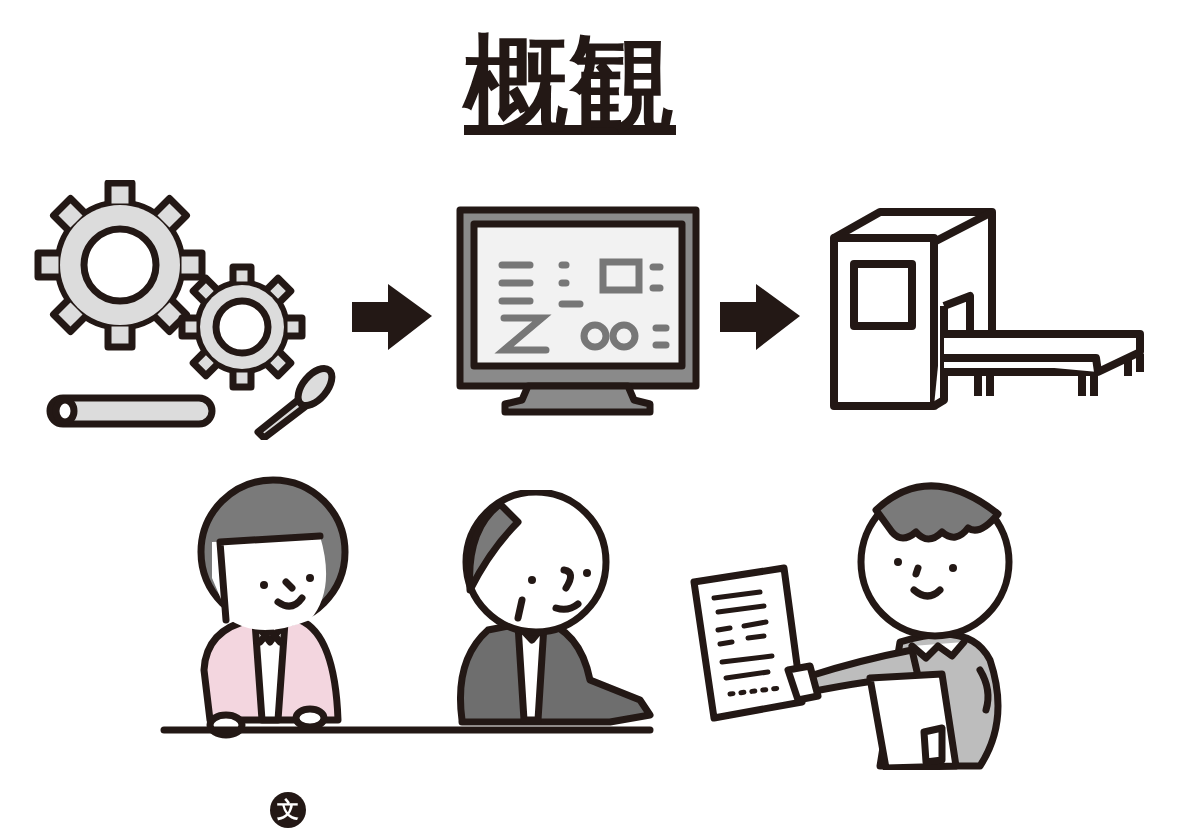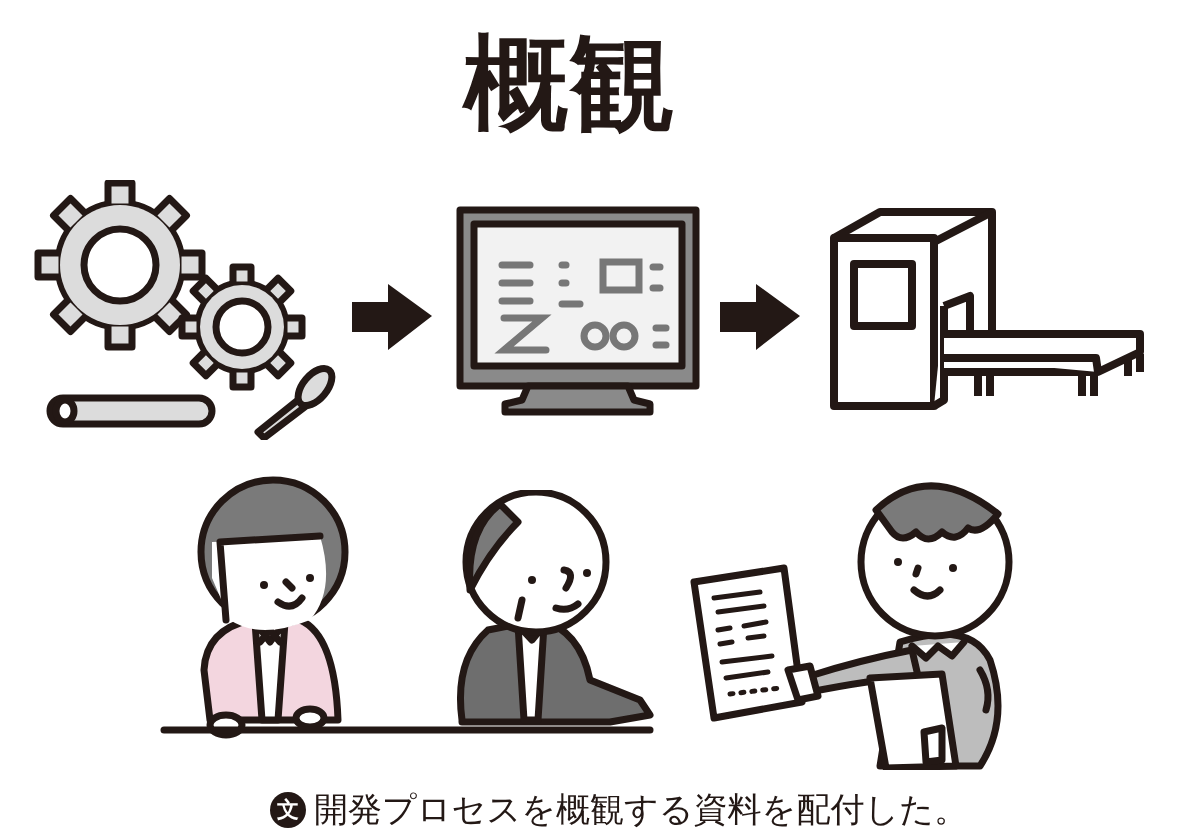--- a/index.html
+++ b/index.html
@@ -1,20 +1,20 @@
 <!DOCTYPE html>
 <html><head>
 <meta charset="utf-8">
 <style>
   html, body { margin: 0; padding: 0; background: #ffffff; }
   body { width: 1200px; height: 840px; position: relative; overflow: hidden;
          font-family: "DejaVu Sans", sans-serif; color: #231815; }
   .title { position: absolute; left: 0; width: 1140px; top: 18px; text-align: center;
            font-size: 104px; font-weight: bold; letter-spacing: 2px; line-height: 130px;
-           font-family: "DejaVu Sans", sans-serif; color: #231815; }
+           font-family: "DejaVu Sans", sans-serif; color: #231815; text-decoration: underline; }
   .caption { position: absolute; left: 270px; top: 786px; height: 48px; display: flex; align-items: center;
              font-size: 34px; color: #231815; font-family: "DejaVu Sans", sans-serif; }
   .badge { width: 36px; height: 36px; border-radius: 50%; background: #231815; color: #fff;
            font-size: 22px; font-weight: bold; display: inline-flex; align-items: center; justify-content: center;
            margin-right: 8px; }
   svg { position: absolute; }
 </style>
 </head>
 <body>
 
@@ -174,14 +174,13 @@
     <circle cx="273" cy="98" r="4" fill="#231815" stroke="none"></circle>
     <path d="M238 98 L236 104" fill="none"></path>
     <path d="M234 120 Q248 132 260 120" fill="none"></path>
     <path d="M232 176 L246 188 L258 176 L272 186 L284 172" fill="#ffffff"></path>
     <path d="M300 200 Q312 220 306 240" fill="none"></path>
   </g>
 </svg>
 
 <div class="caption">
   <span class="badge">文</span>
-  <span>開発プロセスを概観する資料を配付した。</span>
 </div>
 
 </body></html>

